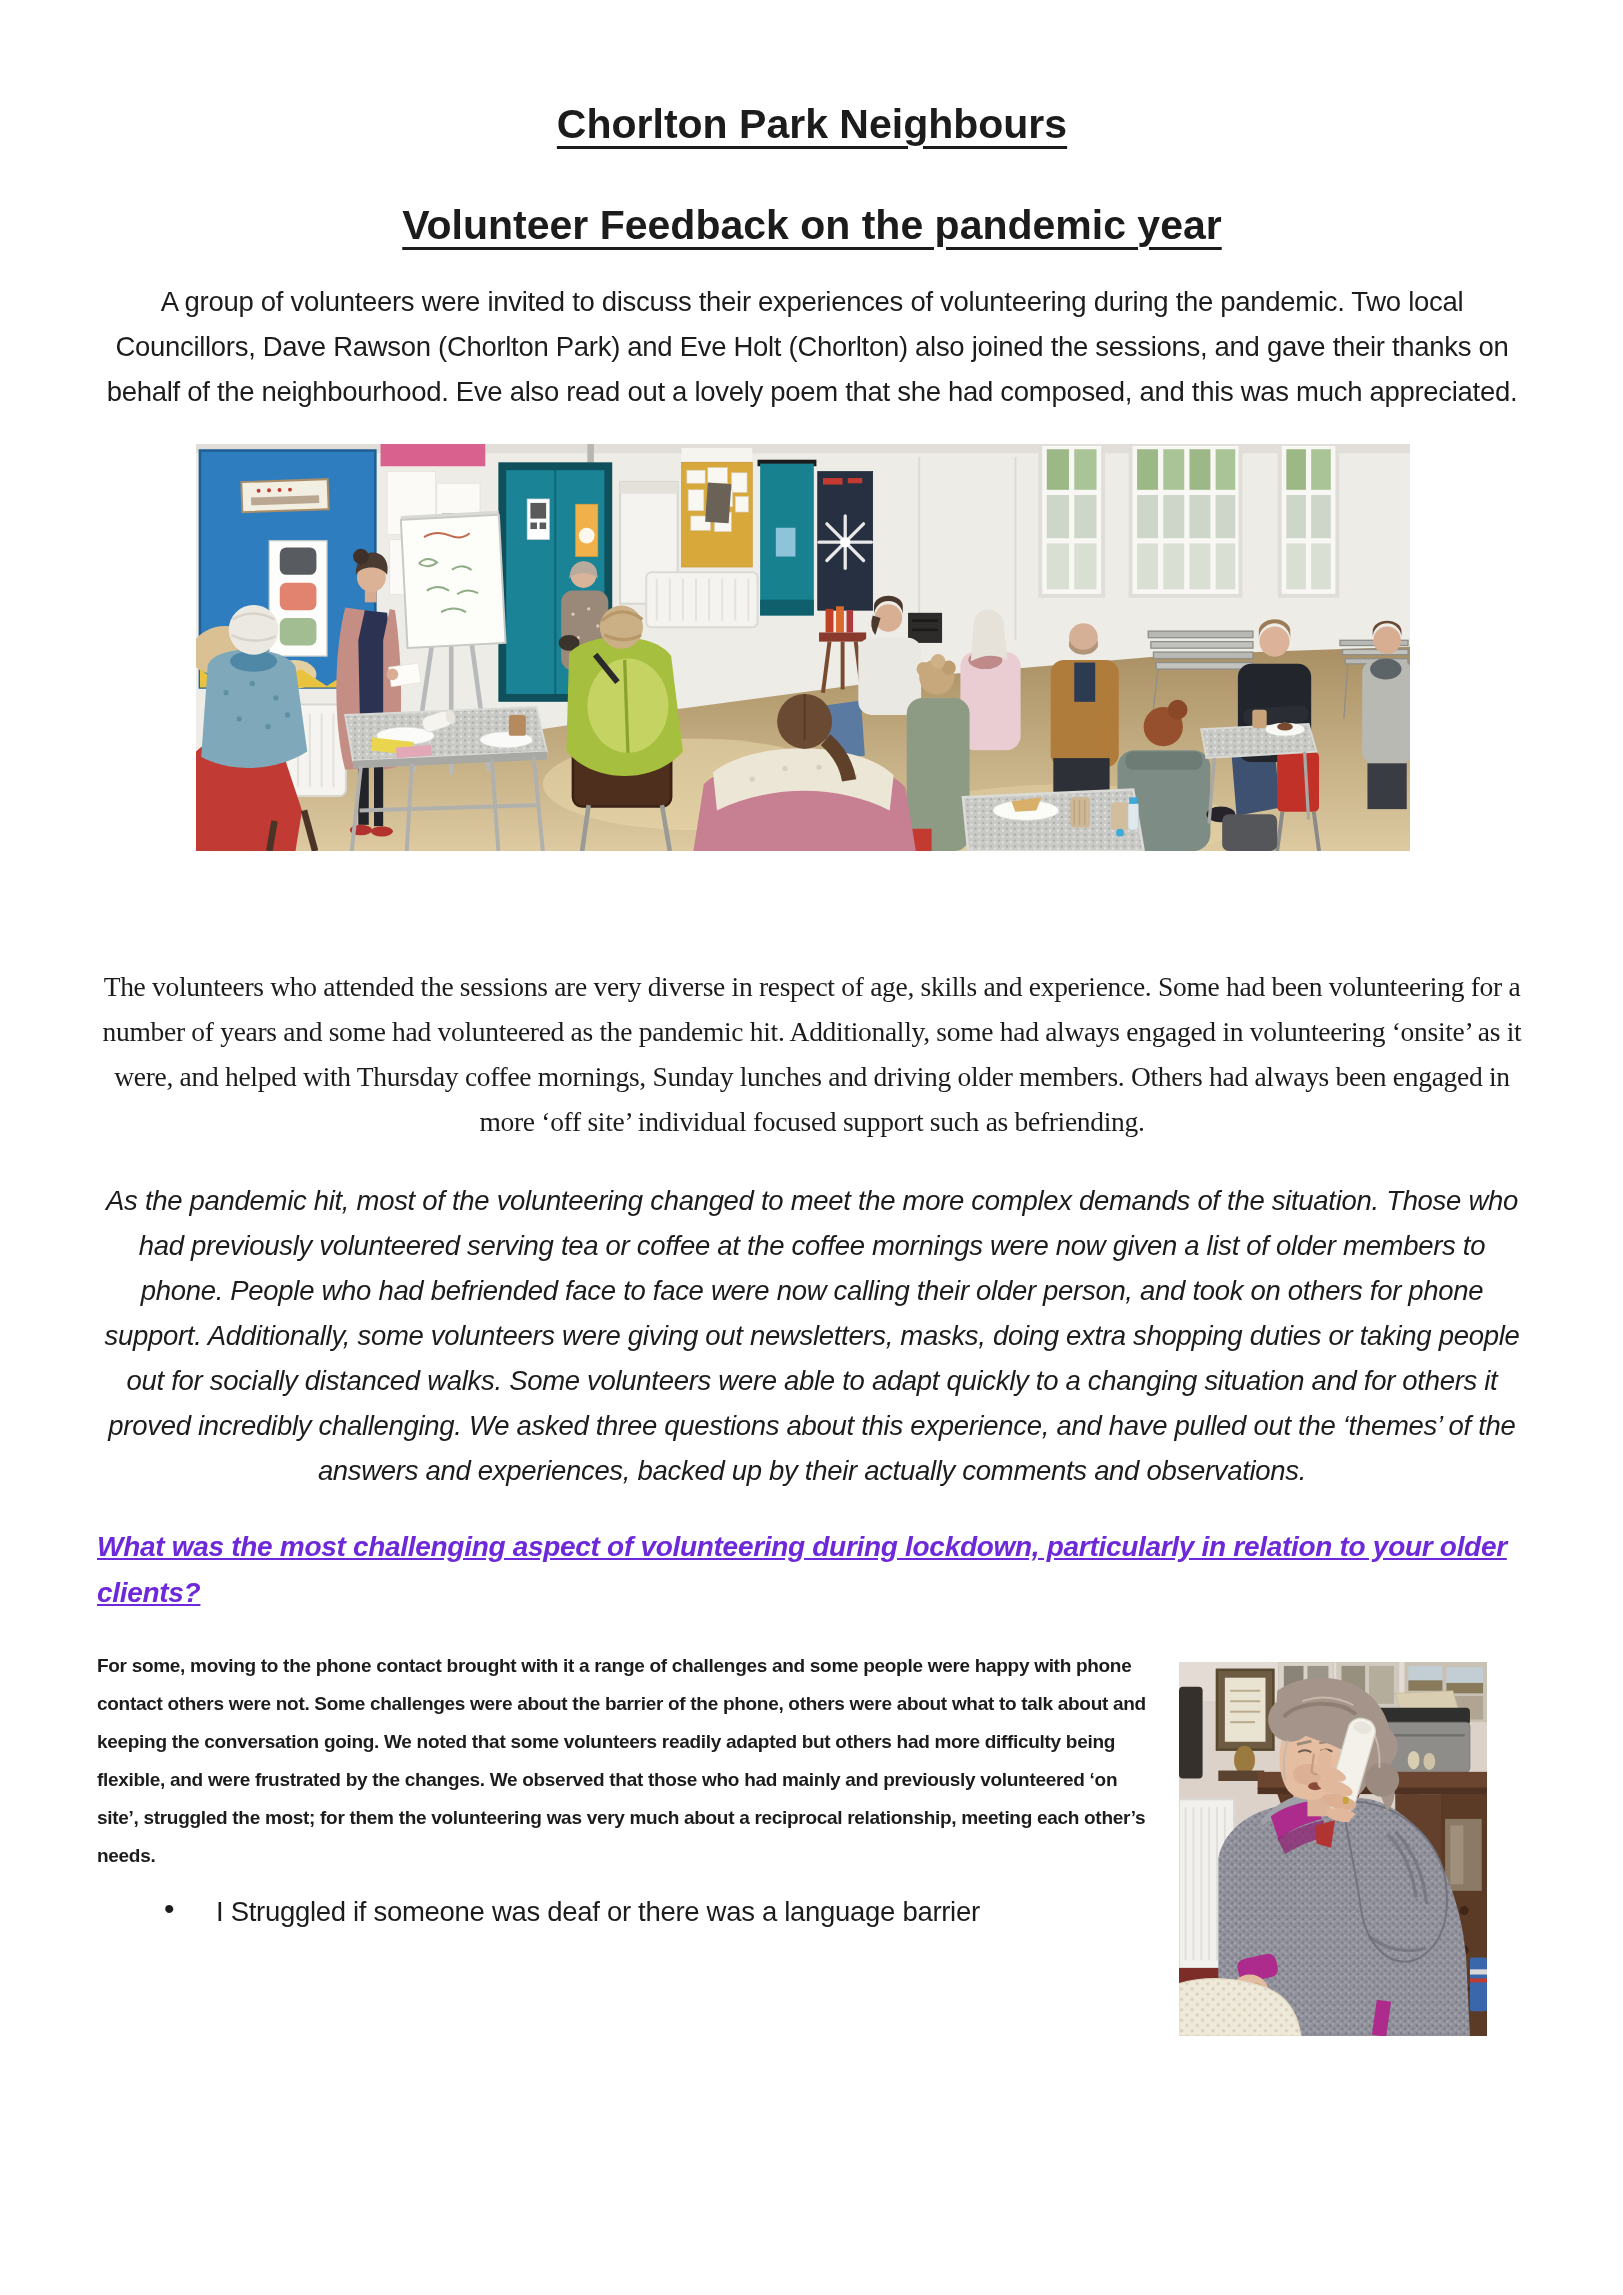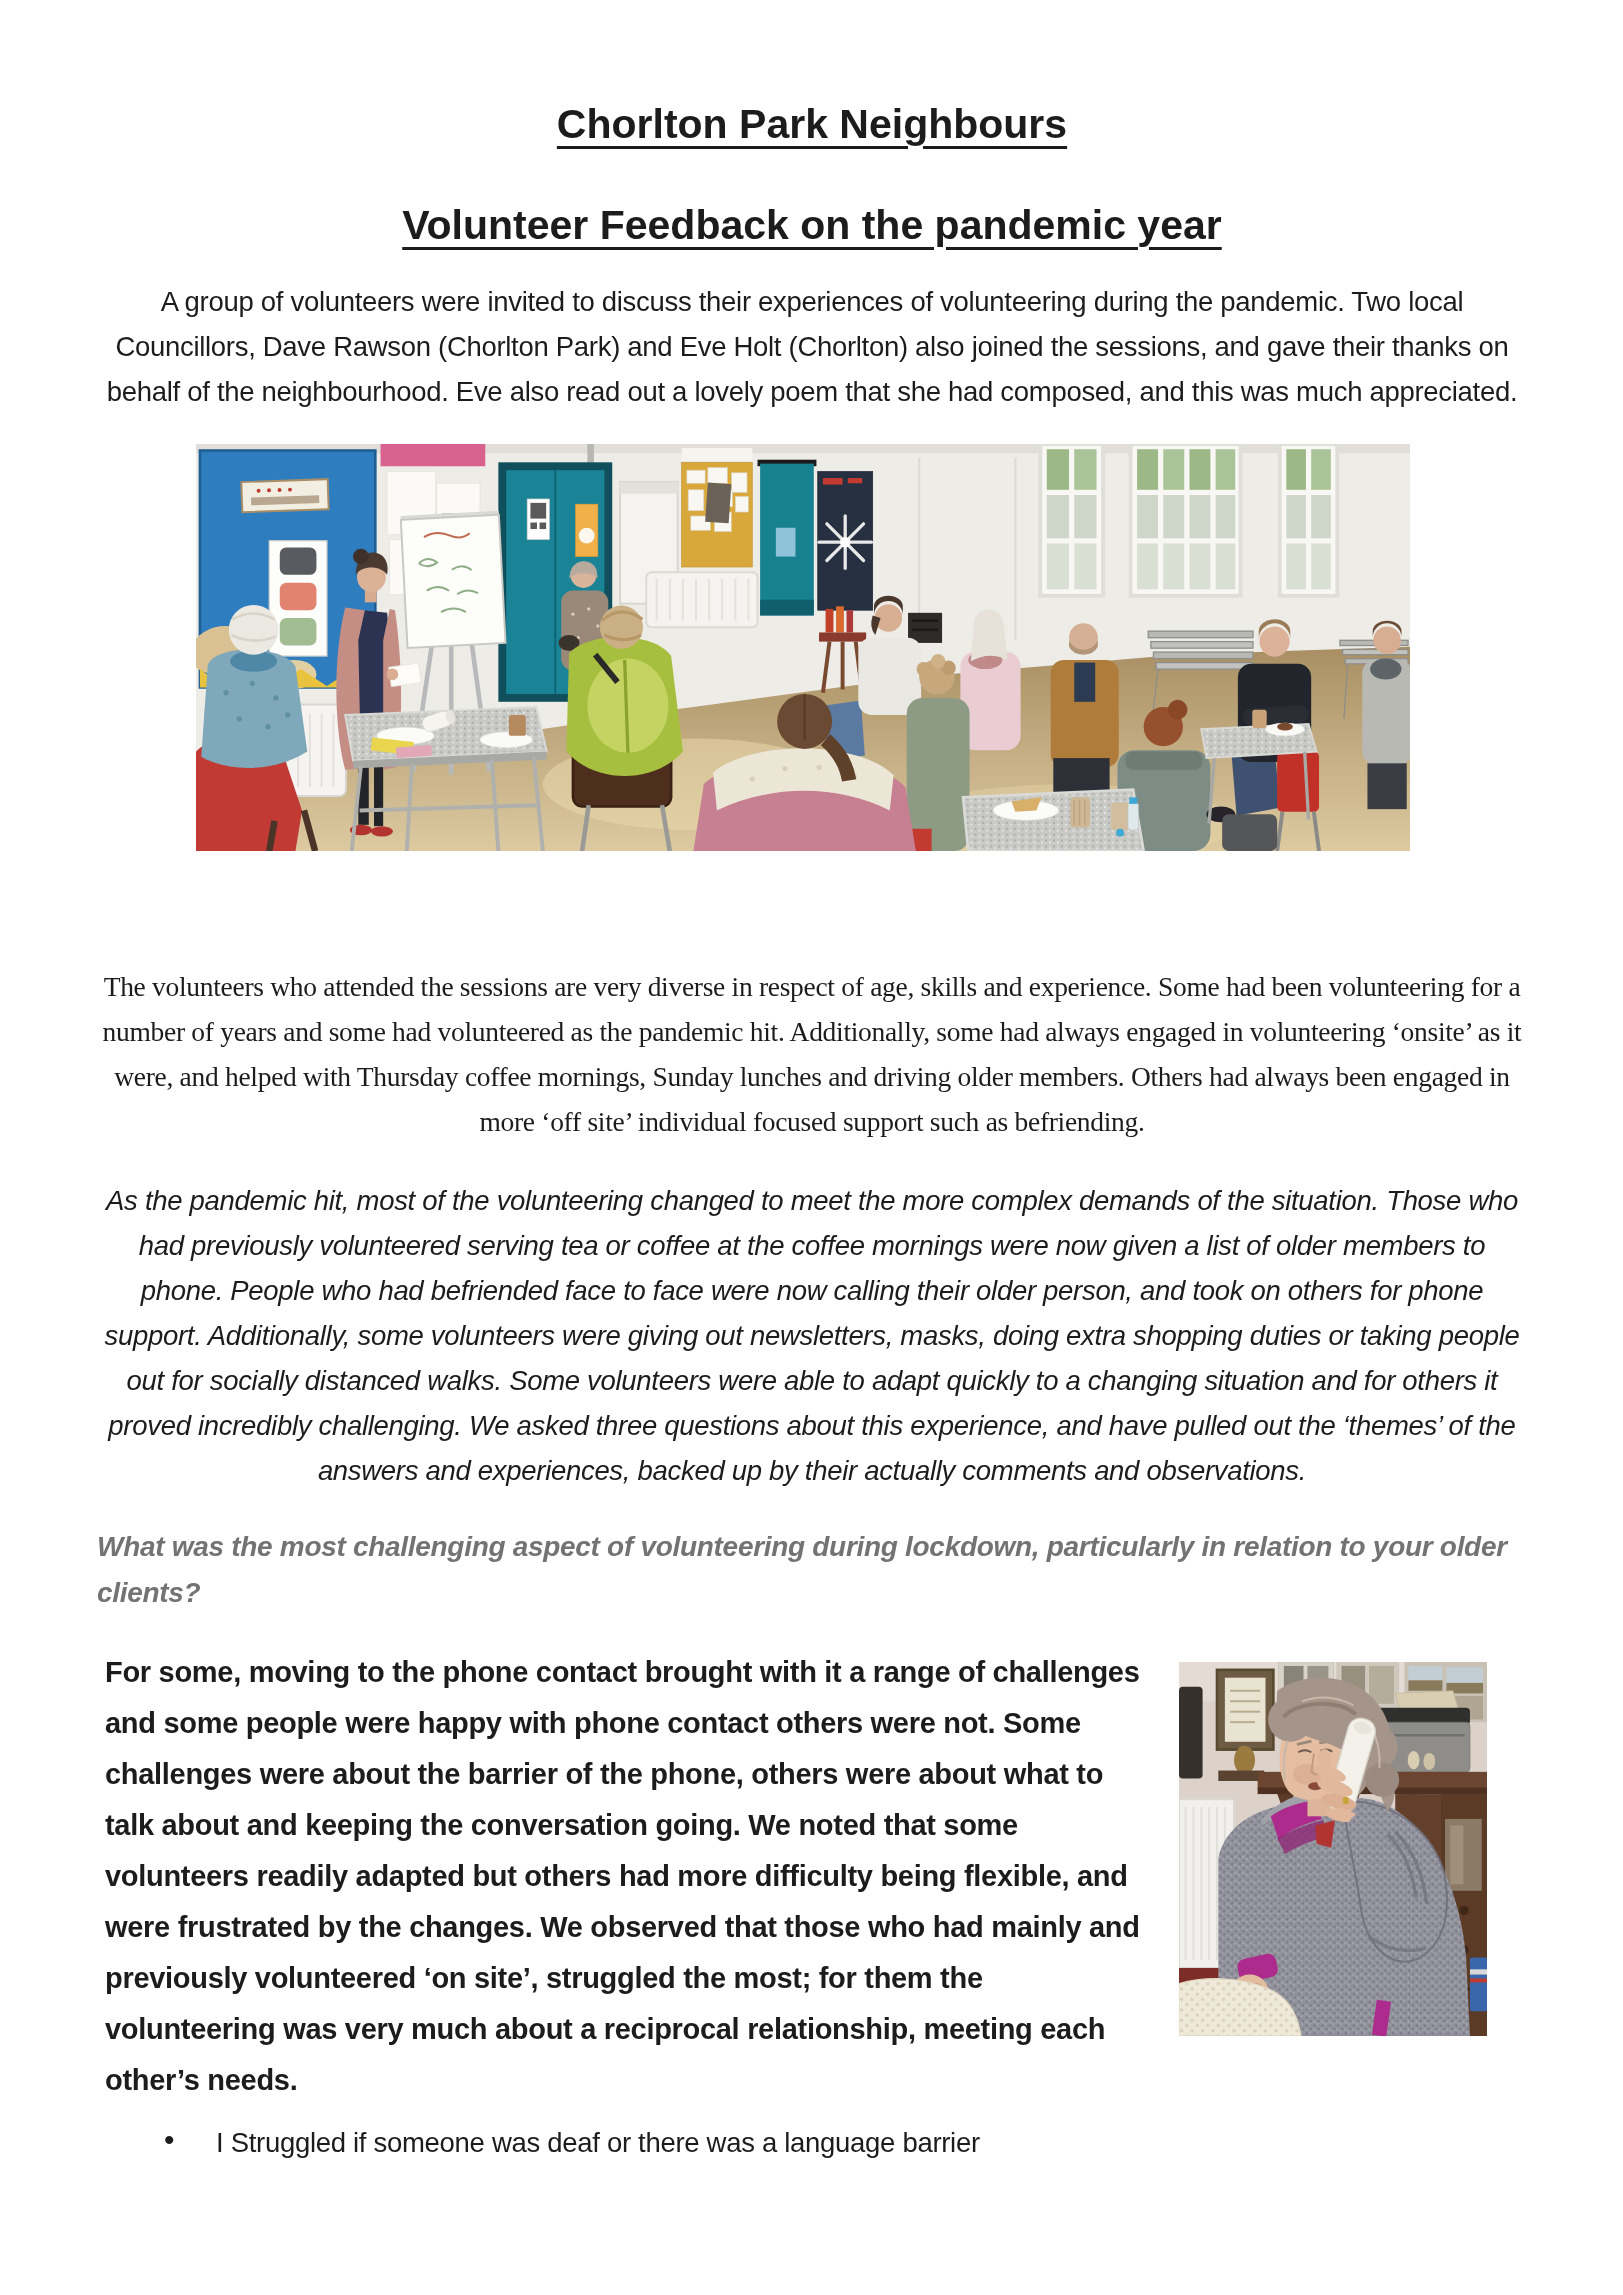--- a/index.html
+++ b/index.html
@@ -14,21 +14,21 @@
   .u{text-decoration:underline;text-decoration-thickness:3.3px;text-underline-offset:7.9px;}
   p.body{margin:0;font-size:27.5px;line-height:45px;letter-spacing:-0.3px;text-align:center;}
   p.p1{margin-top:27.5px;}
   figure.photo1{margin:30px 0 0 99px;width:1214px;height:407px;padding:0;}
   p.p2{margin-top:113px;font-family:Liberation Serif, serif;}
   p.p3{margin-top:34px;font-style:italic;}
   h3.question{margin:31px 0 0 0;font-size:28px;line-height:46px;font-weight:700;font-style:italic;letter-spacing:-0.3px;}
   .challenge{margin-top:31px;}
   .challenge::after{content:"";display:block;clear:both;}
   figure.photo2{float:right;width:308px;height:374px;margin:15.7px 40px 6.5px 22px;padding:0;}
-  p.bold-par{margin:8px;font-size:29px;line-height:51px;font-weight:700;letter-spacing:-0.3px;}
+  p.bold-par{margin:0;font-size:19px;line-height:38px;font-weight:700;letter-spacing:-0.3px;}
   ul.bullets{margin:18.3px 0 0 0;padding:0 0 0 119px;list-style:none;}
   ul.bullets li{position:relative;font-size:27.5px;line-height:38px;letter-spacing:-0.3px;}
   ul.bullets li::before{content:"\2022";position:absolute;left:-52px;top:-2.6px;font-size:30px;}
   svg{display:block;}
 </style>
 </head>
 <body>
 
 <div class="page" style="background: rgb(255, 255, 255); color: rgb(28, 28, 28);">
   <div class="content">
@@ -367,21 +367,21 @@
         <rect x="1426" y="540" width="12" height="10" fill="#3fa9d8"></rect>
         <circle cx="1412" cy="594" r="6" fill="#3fa9d8"></circle>
 
         <rect x="1568" y="566" width="84" height="56" rx="10" fill="#55565a"></rect>
       </svg>
     </figure>
 
     <p class="body p2">The volunteers who attended the sessions are very diverse in respect of age, skills and experience. Some had been volunteering for a number of years and some had volunteered as the pandemic hit. Additionally, some had always engaged in volunteering ‘onsite’ as it were, and helped with Thursday coffee mornings, Sunday lunches and driving older members.  Others had always been engaged in more ‘off site’ individual focused support such as befriending.</p>
     <p class="body p3">As the pandemic hit, most of the volunteering changed to meet the more complex demands of the situation. Those who had previously volunteered serving tea or coffee at the coffee mornings were now given a list of older members to phone. People who had befriended face to face were now calling their older person, and took on others for phone support. Additionally, some volunteers were giving out newsletters, masks, doing extra shopping duties or taking people out for socially distanced walks. Some volunteers were able to adapt quickly to a changing situation and for others it proved incredibly challenging. We asked three questions about this experience, and have pulled out the ‘themes’ of the answers and experiences, backed up by their actually comments and observations.</p>
 
-    <h3 class="question" style="color: #737373;">What was the most challenging aspect of volunteering during lockdown, particularly in relation to your older clients?</h3>
+    <h3 class="question" style="color: #6d28d9; text-decoration: underline;">What was the most challenging aspect of volunteering during lockdown, particularly in relation to your older clients?</h3>
 
     <div class="challenge">
       <figure class="photo2">
         <svg viewBox="0 0 470 572" width="308" height="374" preserveAspectRatio="none" role="img">
           <defs>
             <pattern id="fleeceP" width="12" height="12" patternUnits="userSpaceOnUse">
               <rect width="12" height="12" fill="#91929b"></rect>
               <circle cx="3" cy="4" r="2" fill="#7b7c86"></circle>
               <circle cx="9" cy="9" r="2" fill="#7b7c86"></circle>
               <circle cx="7" cy="2" r="1.5" fill="#aaabb4"></circle>

